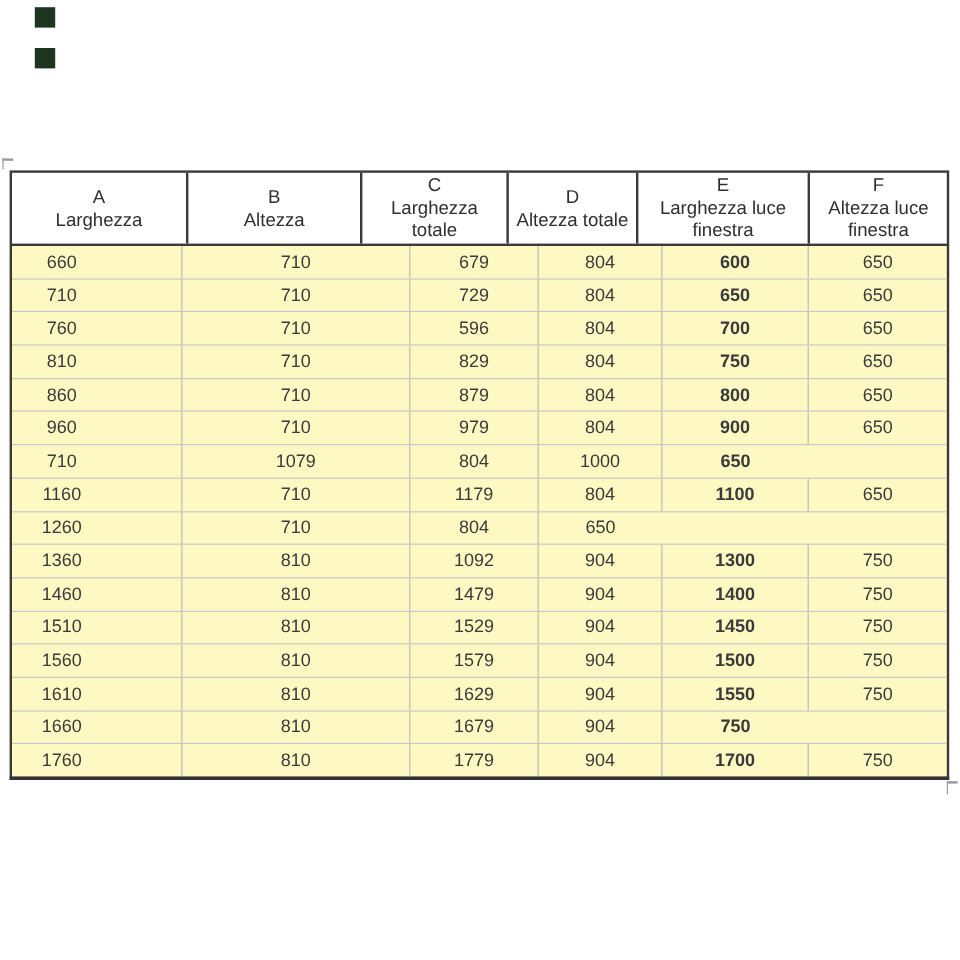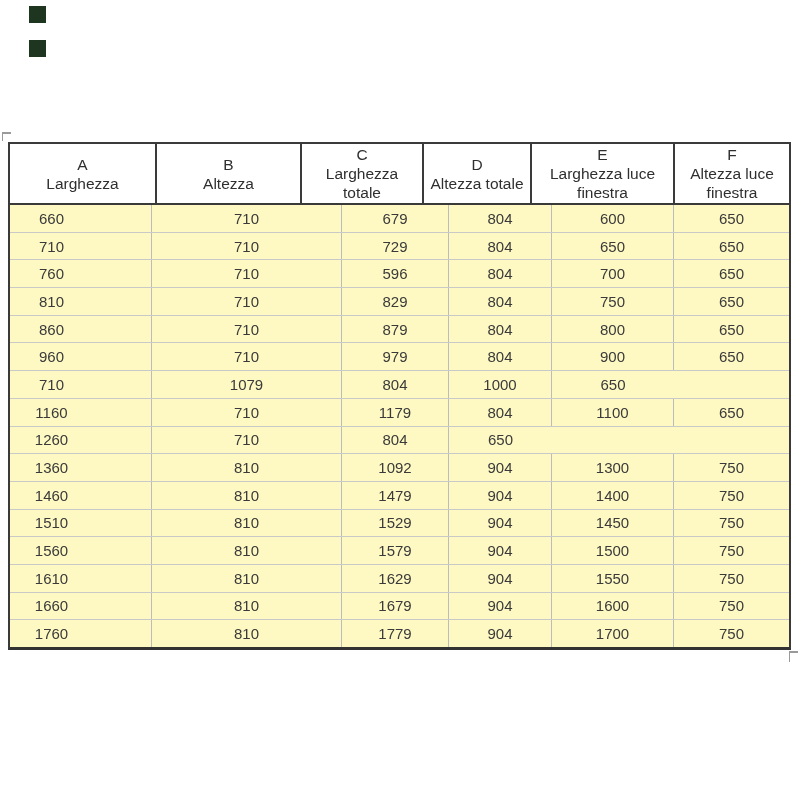--- a/index.html
+++ b/index.html
@@ -45,21 +45,21 @@
   .tcell{
     box-sizing:border-box;display:flex;align-items:center;justify-content:center;
     border-right:1px solid #bcbcbc;
     font-size:15px;color:#3a3a3a;
   }
   .tcell:last-child{border-right:none;}
   .trow .tcell:nth-child(1){width:142px;padding-right:58px;}
   .trow .tcell:nth-child(2){width:190px;}
   .trow .tcell:nth-child(3){width:107px;}
   .trow .tcell:nth-child(4){width:103px;}
-  .trow .tcell:nth-child(5){width:122px;}
+  .trow .tcell:nth-child(5){width:122px;font-weight:bold;}
   .trow .tcell:nth-child(6){flex:1;}
 </style>
 </head>
 <body>
 
 <div class="canvas">
 
   <div class="artifact-square sq1" style="background: rgb(30, 54, 32);"></div>
   <div class="artifact-square sq2" style="background: rgb(30, 54, 32);"></div>
 
@@ -204,21 +204,20 @@
           <div class="tcell">1629</div>
           <div class="tcell">904</div>
           <div class="tcell">1550</div>
           <div class="tcell">750</div>
         </div>
         <div class="trow">
           <div class="tcell">1660</div>
           <div class="tcell">810</div>
           <div class="tcell">1679</div>
           <div class="tcell">904</div>
-          <div class="tcell">1600</div>
           <div class="tcell">750</div>
         </div>
         <div class="trow">
           <div class="tcell">1760</div>
           <div class="tcell">810</div>
           <div class="tcell">1779</div>
           <div class="tcell">904</div>
           <div class="tcell">1700</div>
           <div class="tcell">750</div>
         </div>

